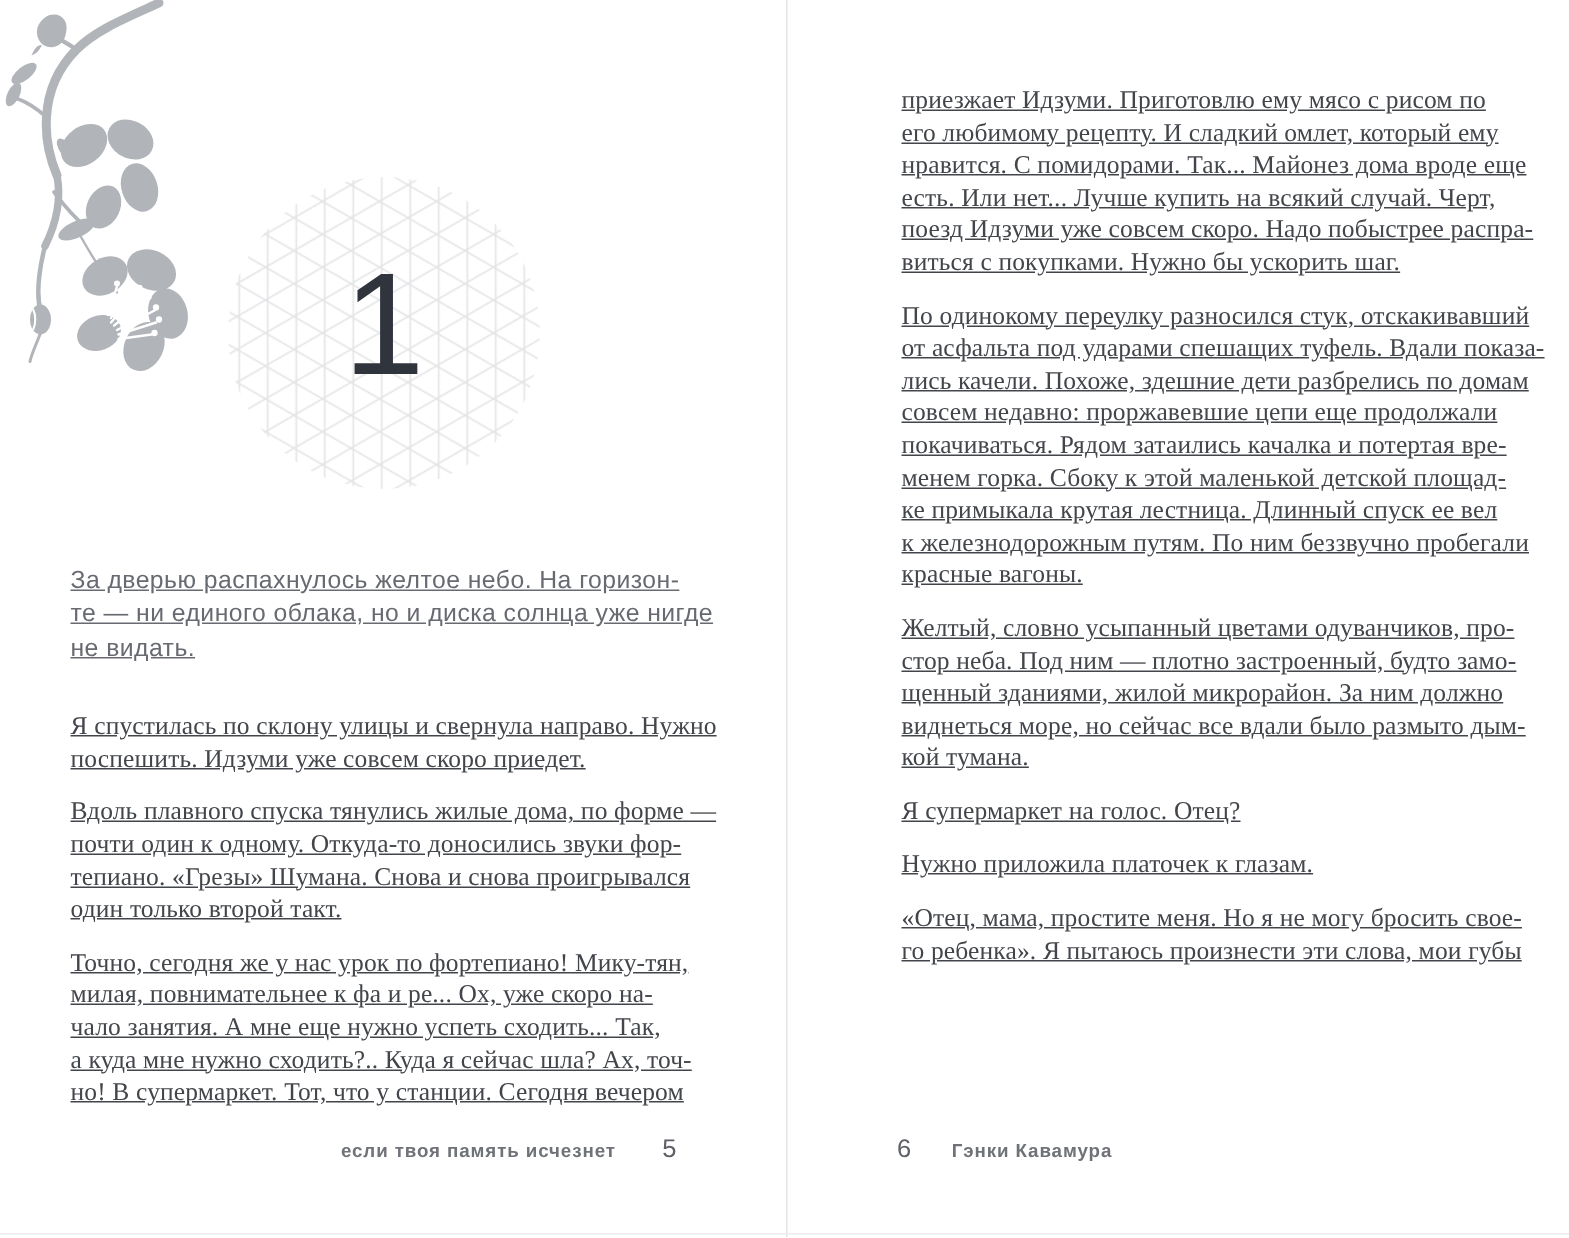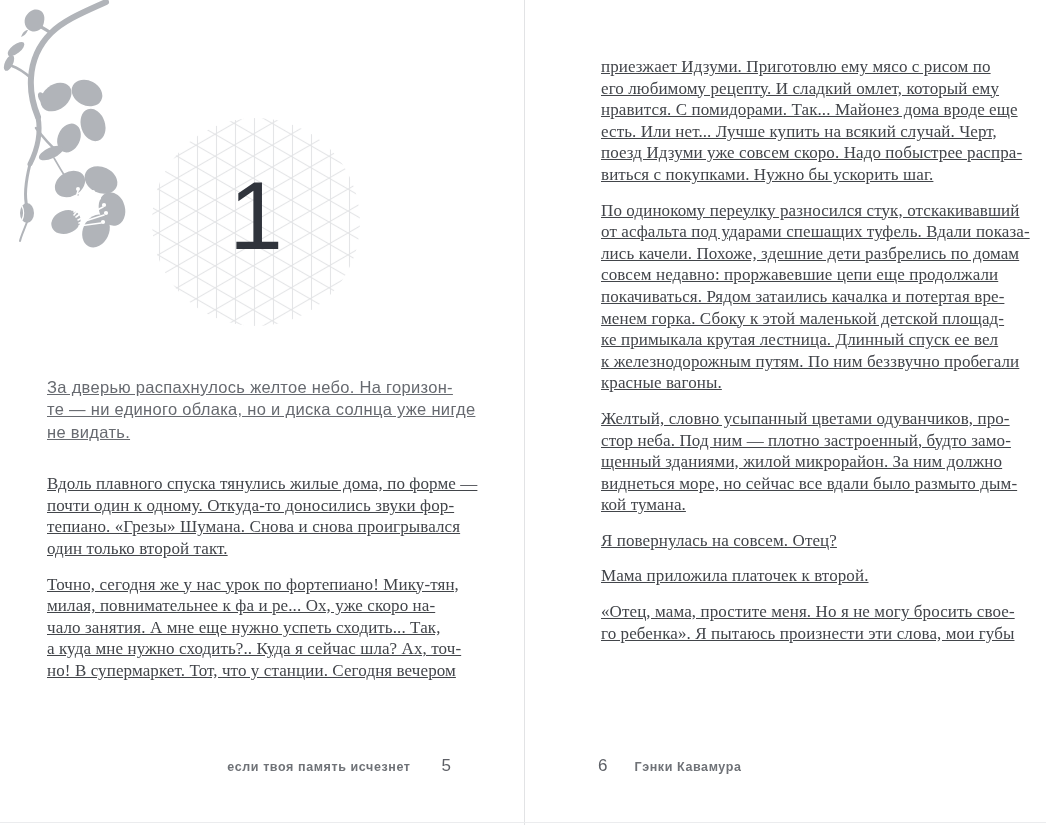--- a/index.html
+++ b/index.html
@@ -158,37 +158,38 @@
         <rect x="-40" y="-40" width="292" height="292" fill="url(#stripes)"></rect>
         <rect x="-40" y="-40" width="292" height="292" fill="url(#stripes)" transform="rotate(60 106 106)"></rect>
         <rect x="-40" y="-40" width="292" height="292" fill="url(#stripes)" transform="rotate(-60 106 106)"></rect>
       </g>
     </svg>
     <div class="chapter-num">1</div>
   </div>
 
   <div class="text-col" id="left-text">
       <p class="para sans-para">За дверью распахнулось желтое небо. На горизон-<br>те — ни единого облака, но и диска солнца уже нигде<br>не видать.</p>
+      <p class="para serif-para">Я спустилась по склону улицы и свернула направо. Нужно<br>поспешить. Идзуми уже совсем скоро приедет.</p>
       <p class="para serif-para">Вдоль плавного спуска тянулись жилые дома, по форме —<br>почти один к одному. Откуда-то доносились звуки фор-<br>тепиано. «Грезы» Шумана. Снова и снова проигрывался<br>один только второй такт.</p>
       <p class="para serif-para">Точно, сегодня же у нас урок по фортепиано! Мику-тян,<br>милая, повнимательнее к фа и ре...  Ох, уже скоро на-<br>чало занятия. А мне еще нужно успеть сходить...  Так,<br>а куда мне нужно сходить?.. Куда я сейчас шла? Ах, точ-<br>но! В супермаркет. Тот, что у станции. Сегодня вечером</p>
     </div>
 
   <div class="footer footer-left">
     <span class="running-label">если твоя память исчезнет</span>
     <span class="page-num">5</span>
   </div>
 
   <div class="divider"></div>
 
   <div class="text-col" id="right-text">
       <p class="para serif-para">приезжает Идзуми. Приготовлю ему мясо с рисом по<br>его любимому рецепту. И сладкий омлет, который ему<br>нравится. С помидорами. Так...  Майонез дома вроде еще<br>есть. Или нет...  Лучше купить на всякий случай. Черт,<br>поезд Идзуми уже совсем скоро. Надо побыстрее распра-<br>виться с покупками. Нужно бы ускорить шаг.</p>
       <p class="para serif-para">По одинокому переулку разносился стук, отскакивавший<br>от асфальта под ударами спешащих туфель. Вдали показа-<br>лись качели. Похоже, здешние дети разбрелись по домам<br>совсем недавно: проржавевшие цепи еще продолжали<br>покачиваться. Рядом затаились качалка и потертая вре-<br>менем горка. Сбоку к этой маленькой детской площад-<br>ке примыкала крутая лестница. Длинный спуск ее вел<br>к железнодорожным путям. По ним беззвучно пробегали<br>красные вагоны.</p>
       <p class="para serif-para">Желтый, словно усыпанный цветами одуванчиков, про-<br>стор неба. Под ним — плотно застроенный, будто замо-<br>щенный зданиями, жилой микрорайон. За ним должно<br>виднеться море, но сейчас все вдали было размыто дым-<br>кой тумана.</p>
-      <p class="para serif-para">Я повернулась на совсем. Отец?</p>
-      <p class="para serif-para">Мама приложила платочек к второй.</p>
+      <p class="para serif-para">Я супермаркет на голос. Отец?</p>
+      <p class="para serif-para">Нужно приложила платочек к глазам.</p>
       <p class="para serif-para">«Отец, мама, простите меня. Но я не могу бросить свое-<br>го ребенка». Я пытаюсь произнести эти слова, мои губы</p>
     </div>
 
   <div class="footer footer-right">
     <span class="page-num">6</span>
     <span class="running-label">Гэнки Кавамура</span>
   </div>
 
   <div class="bottom-edge"></div>
 </div>

